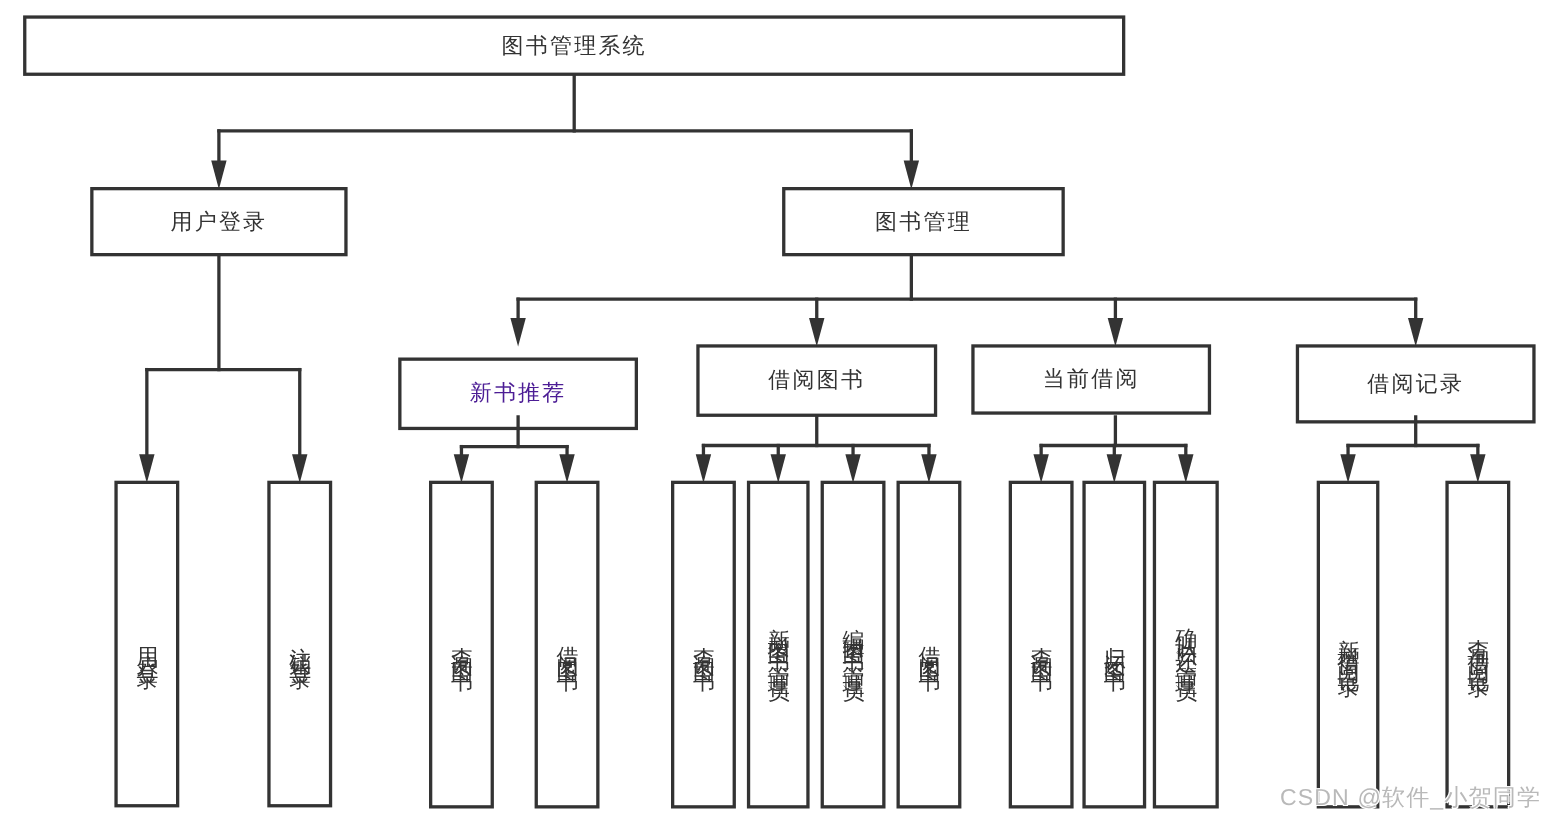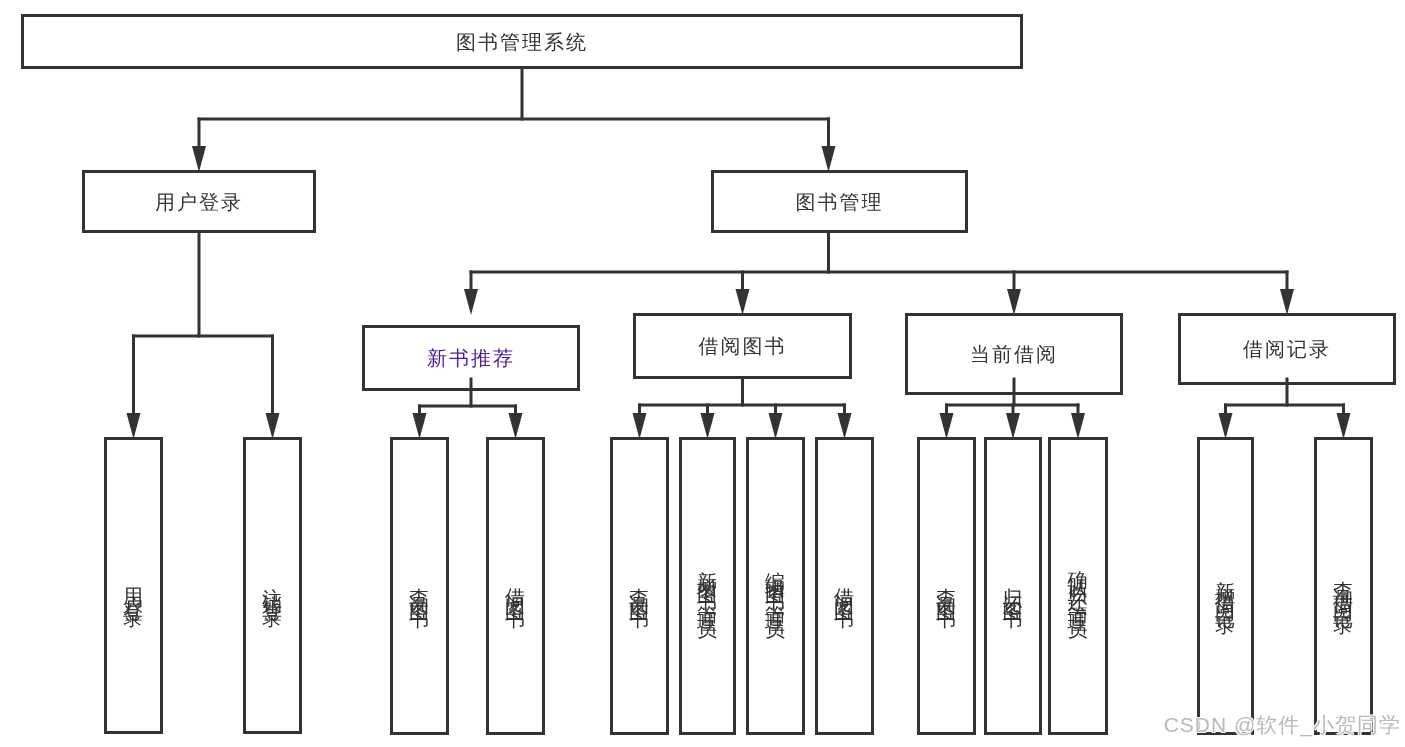--- a/index.html
+++ b/index.html
@@ -61,21 +61,21 @@
 </style>
 </head>
 <body>
 
 <div id="diagram">
   <div class="box" style="left: 21px; top: 14px; width: 1002px; height: 55px; border-color: rgb(51, 51, 51); background: rgb(255, 255, 255); color: rgb(51, 51, 51);">图书管理系统</div>
     <div class="box" style="left: 82px; top: 170px; width: 234px; height: 63px; border-color: rgb(51, 51, 51); background: rgb(255, 255, 255); color: rgb(51, 51, 51);">用户登录</div>
     <div class="box" style="left: 711px; top: 170px; width: 257px; height: 63px; border-color: rgb(51, 51, 51); background: rgb(255, 255, 255); color: rgb(51, 51, 51);">图书管理</div>
     <div class="box" style="left: 362px; top: 325px; width: 218px; height: 66px; border-color: rgb(51, 51, 51); background: rgb(255, 255, 255); color: #4c1d95;">新书推荐</div>
     <div class="box" style="left: 633px; top: 313px; width: 219px; height: 66px; border-color: rgb(51, 51, 51); background: rgb(255, 255, 255); color: rgb(51, 51, 51);">借阅图书</div>
-    <div class="box" style="left: 905px; top: 313px; width: 218px; height: 82px; border-color: rgb(51, 51, 51); background: rgb(255, 255, 255); color: rgb(51, 51, 51);">当前借阅</div>
+    <div class="box" style="left: 883px; top: 313px; width: 218px; height: 64px; border-color: rgb(51, 51, 51); background: rgb(255, 255, 255); color: rgb(51, 51, 51);">当前借阅</div>
     <div class="box" style="left: 1178px; top: 313px; width: 218px; height: 72px; border-color: rgb(51, 51, 51); background: rgb(255, 255, 255); color: rgb(51, 51, 51);">借阅记录</div>
     <div class="box vertical" style="left: 104px; top: 437px; width: 59px; height: 297px; border-color: rgb(51, 51, 51); background: rgb(255, 255, 255); color: rgb(51, 51, 51);">用户登录</div>
     <div class="box vertical" style="left: 243px; top: 437px; width: 59px; height: 297px; border-color: rgb(51, 51, 51); background: rgb(255, 255, 255); color: rgb(51, 51, 51);">注销登录</div>
     <div class="box vertical" style="left: 390px; top: 437px; width: 59px; height: 298px; border-color: rgb(51, 51, 51); background: rgb(255, 255, 255); color: rgb(51, 51, 51);">查询图书</div>
     <div class="box vertical" style="left: 486px; top: 437px; width: 59px; height: 298px; border-color: rgb(51, 51, 51); background: rgb(255, 255, 255); color: rgb(51, 51, 51);">借阅图书</div>
     <div class="box vertical" style="left: 610px; top: 437px; width: 59px; height: 298px; border-color: rgb(51, 51, 51); background: rgb(255, 255, 255); color: rgb(51, 51, 51);">查询图书</div>
     <div class="box vertical" style="left: 679px; top: 437px; width: 57px; height: 298px; border-color: rgb(51, 51, 51); background: rgb(255, 255, 255); color: rgb(51, 51, 51);">新增图书（管理员）</div>
     <div class="box vertical" style="left: 746px; top: 437px; width: 59px; height: 298px; border-color: rgb(51, 51, 51); background: rgb(255, 255, 255); color: rgb(51, 51, 51);">编辑图书（管理员）</div>
     <div class="box vertical" style="left: 815px; top: 437px; width: 59px; height: 298px; border-color: rgb(51, 51, 51); background: rgb(255, 255, 255); color: rgb(51, 51, 51);">借阅图书</div>
     <div class="box vertical" style="left: 917px; top: 437px; width: 59px; height: 298px; border-color: rgb(51, 51, 51); background: rgb(255, 255, 255); color: rgb(51, 51, 51);">查询图书</div>

